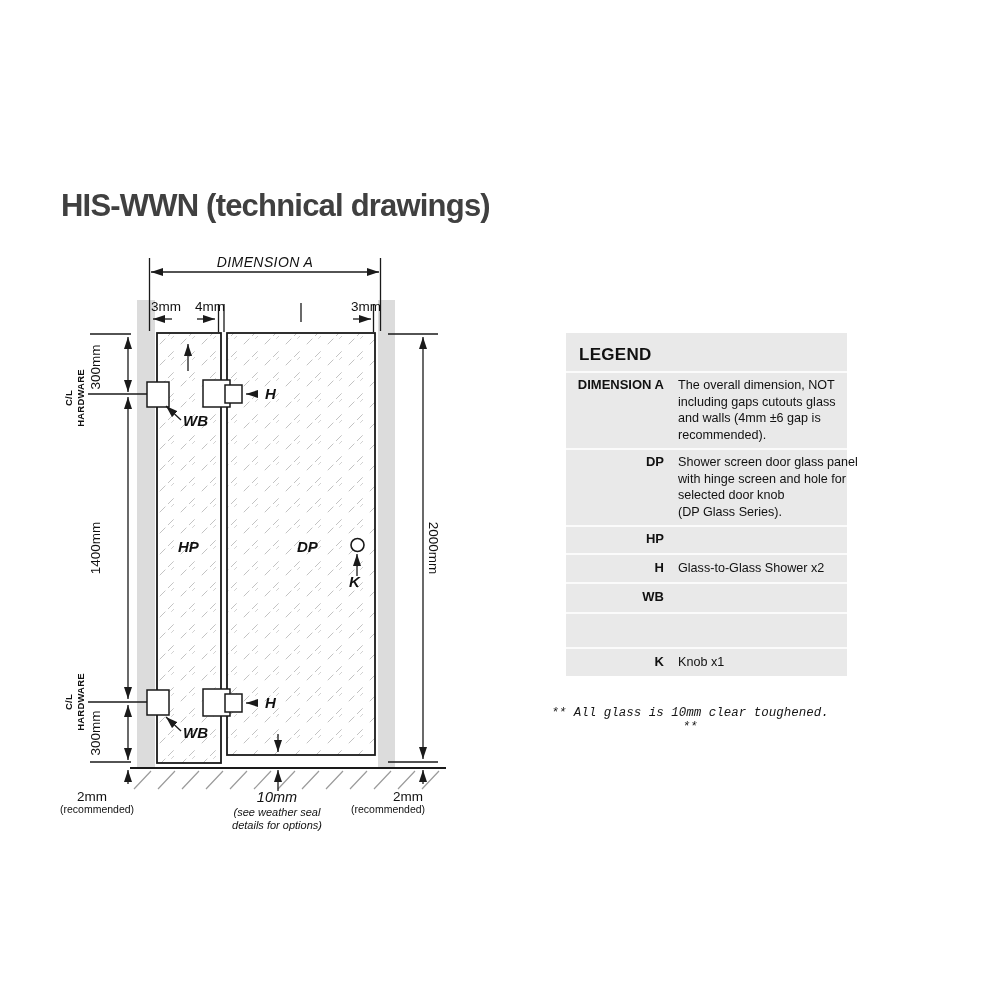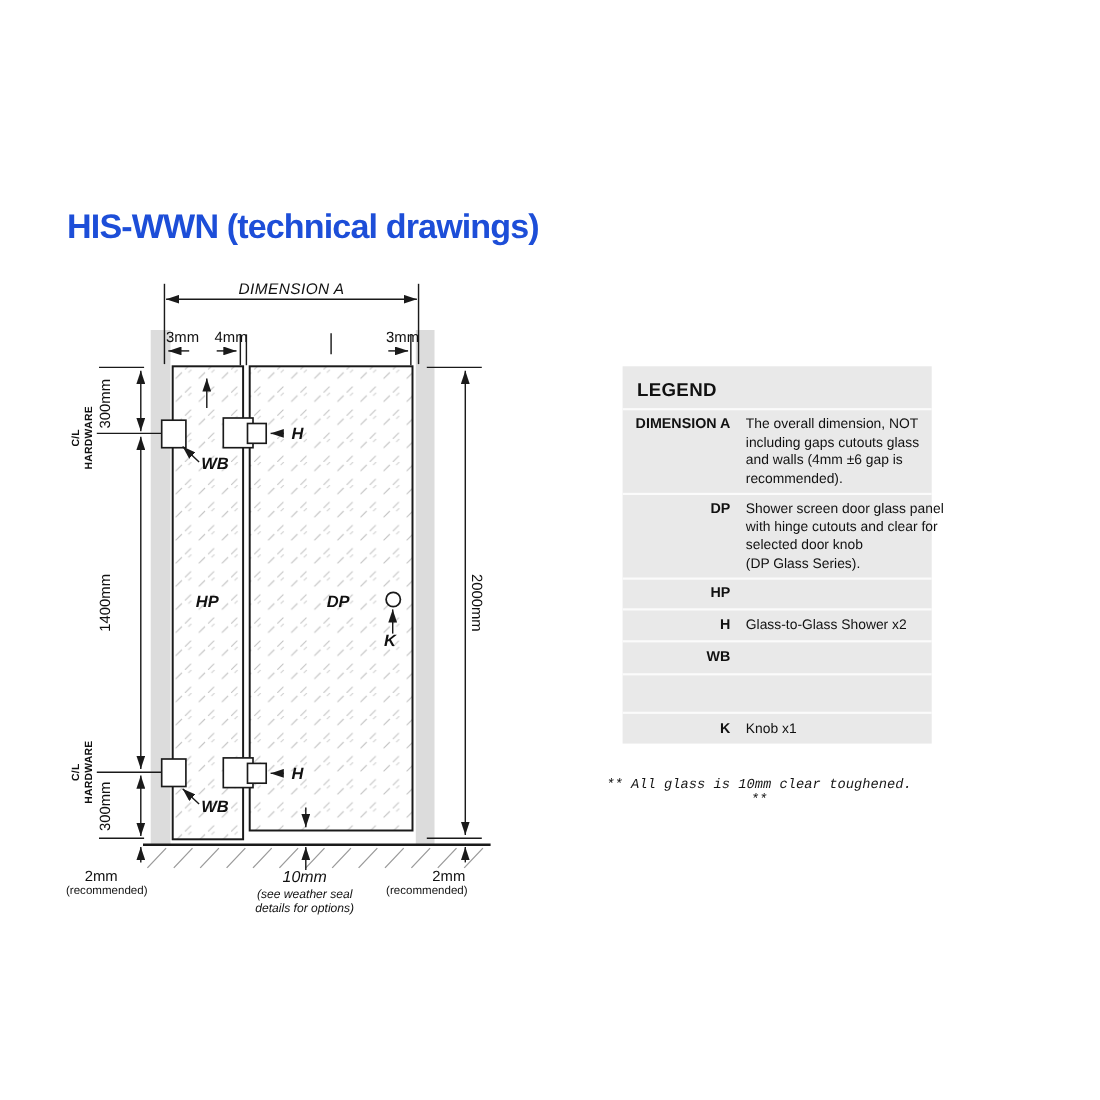--- a/index.html
+++ b/index.html
@@ -1,19 +1,19 @@
 <!DOCTYPE html>
 <html><head>
 <meta charset="utf-8">
 <style>
   html,body{margin:0;padding:0;background:#fff;}
   .page{position:relative;width:1000px;height:1000px;background:#fff;overflow:hidden;
         font-family:"Liberation Sans",sans-serif;color:#111;}
   h1.title{position:absolute;left:61px;top:188px;margin:0;font-size:31px;font-weight:700;
-           letter-spacing:-0.8px;color:#1d4ed8;white-space:nowrap;}
+           letter-spacing:-0.8px;color:#404040;white-space:nowrap;}
   svg.draw{position:absolute;left:0;top:0;}
 
   
   .s{stroke:#1a1a1a;stroke-width:1.3;fill:none;}
   .wall{fill:#dcdcdc;stroke:none;}
   .glass{fill:url(#hatch);stroke:#1a1a1a;stroke-width:1.8;}
   .hw{fill:#fff;stroke:#1a1a1a;stroke-width:1.5;}
   .knobc{fill:#fff;stroke:#1a1a1a;stroke-width:1.6;}
   .floor{stroke:#1a1a1a;stroke-width:2.2;fill:none;}
   .fhatch{stroke:#9b9b9b;stroke-width:1.2;fill:none;}
@@ -174,21 +174,21 @@
         <div class="dline">including gaps cutouts glass</div>
         <div class="dline">and walls (4mm ±6 gap is</div>
         <div class="dline">recommended).</div>
       </div>
     </div>
 
     <div class="legend-row">
       <div class="term">DP</div>
       <div class="desc">
         <div class="dline">Shower screen door glass panel</div>
-        <div class="dline">with hinge cutouts and clear for</div>
+        <div class="dline">with hinge screen and hole for</div>
         <div class="dline">selected door knob</div>
         <div class="dline">(DP Glass Series).</div>
       </div>
     </div>
 
     <div class="legend-row">
       <div class="term">HP</div>
     </div>
 
     <div class="legend-row single">

